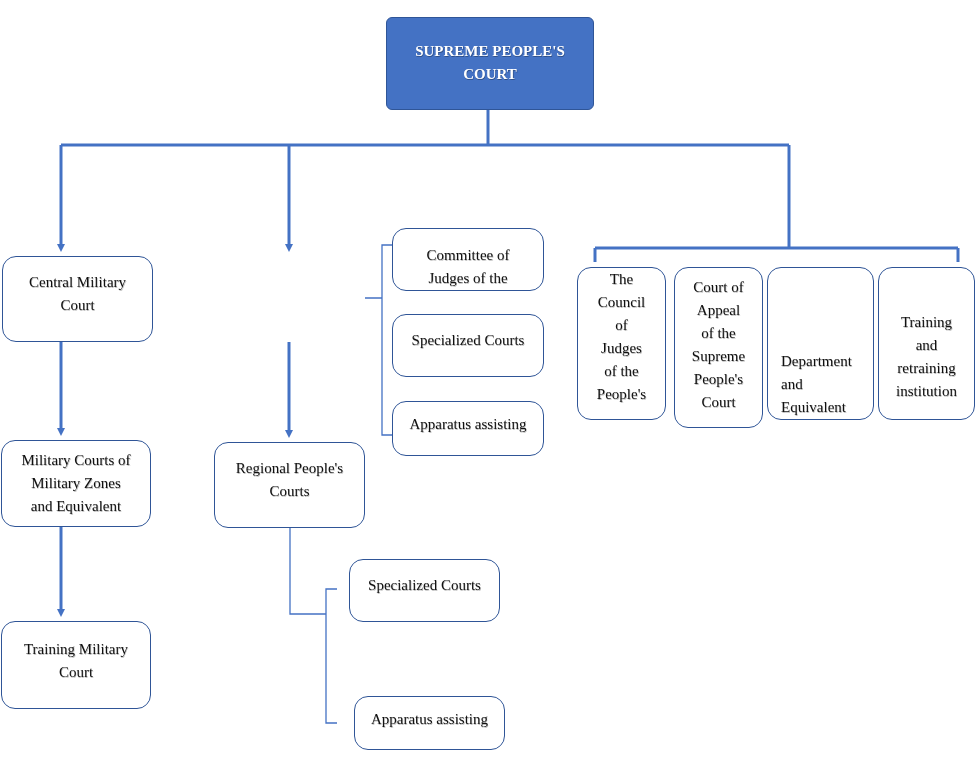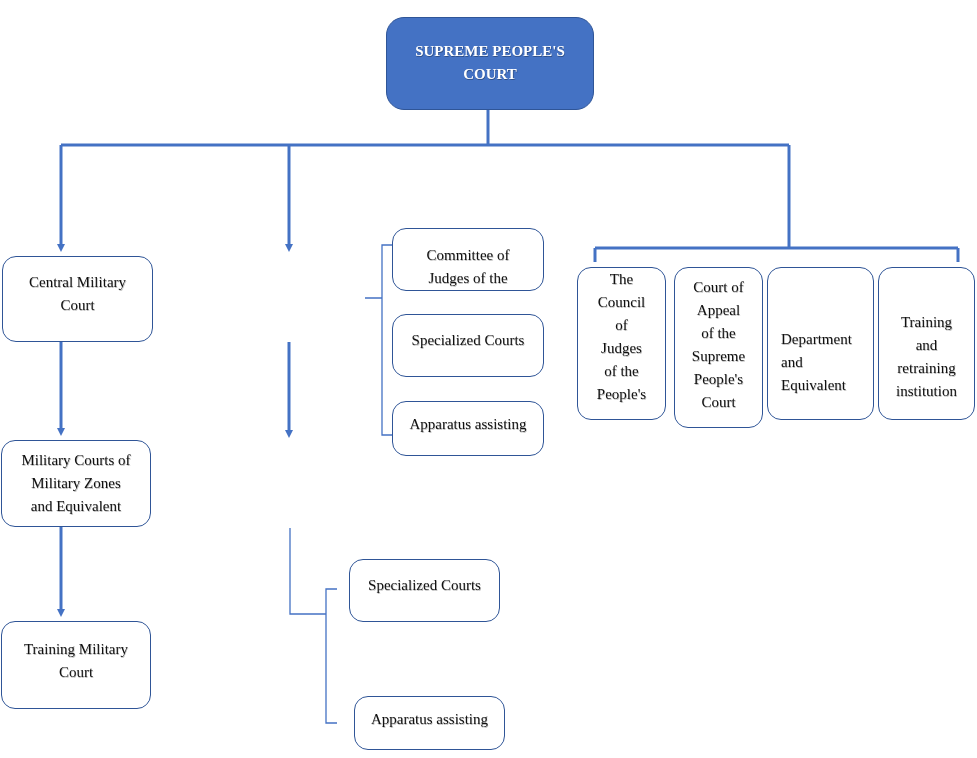--- a/index.html
+++ b/index.html
@@ -6,21 +6,21 @@
   body { width: 977px; height: 758px; position: relative; overflow: hidden;
          font-family: "Liberation Serif", "DejaVu Serif", serif; }
   #canvas { position: absolute; left: 0; top: 0; width: 977px; height: 758px; }
   svg.lines { position: absolute; left: 0; top: 0; width: 977px; height: 758px; pointer-events: none; }
   .node { position: absolute; box-sizing: border-box; border: 1.3px solid #2f5597;
           border-radius: 14px; background: #ffffff; color: #111;
           font-size: 15px; line-height: 23px; text-align: center;
           text-shadow: 0.6px 0.6px 0.6px rgba(0,0,0,0.25);
           display: flex; justify-content: center; padding: 0 6px; }
   .node span { display: block; white-space: pre-line; }
-  .root { background: #4472c4; border-color: #2f5597; border-radius: 18px; color: #fff;
+  .root { background: #4472c4; border-color: #2f5597; border-radius: 6px; color: #fff;
           font-weight: bold; font-size: 15px; line-height: 23px; text-shadow: 0.6px 0.6px 0.6px rgba(0,0,0,0.3); }
 </style>
 </head>
 <body>
 
 <div id="canvas">
 
   <svg class="lines" viewBox="0 0 977 758">
     <defs>
       <marker id="arrow" markerWidth="8" markerHeight="8" refX="4" refY="4" orient="auto" markerUnits="userSpaceOnUse">
@@ -74,20 +74,24 @@
     <span>Committee of
 Judges of the</span>
   </div>
   <div class="node" style="left:392px; top:314px; width:152px; height:63px; align-items:flex-start; padding-top:14px;">
     <span>Specialized Courts</span>
   </div>
   <div class="node" style="left:392px; top:401px; width:152px; height:55px; align-items:flex-start; padding-top:11px;">
     <span>Apparatus assisting</span>
   </div>
 
+  <div class="node" style="left:214px; top:442px; width:151px; height:86px; align-items:flex-start; padding-top:14px;">
+    <span>Regional People's
+Courts</span>
+  </div>
   <div class="node" style="left:349px; top:559px; width:151px; height:63px; align-items:flex-start; padding-top:14px;">
     <span>Specialized Courts</span>
   </div>
   <div class="node" style="left:354px; top:696px; width:151px; height:54px; align-items:flex-start; padding-top:11px;">
     <span>Apparatus assisting</span>
   </div>
 
   <div class="node" style="left:577px; top:267px; width:89px; height:153px; align-items:flex-start; ">
     <span>The
 Council
@@ -97,21 +101,21 @@
 People's</span>
   </div>
   <div class="node" style="left:674px; top:267px; width:89px; height:161px; align-items:flex-start; padding-top:8px;">
     <span>Court of
 Appeal
 of the
 Supreme
 People's
 Court</span>
   </div>
-  <div class="node" style="left:767px; top:267px; width:107px; height:153px; align-items:center; padding-top:37px; text-align:left; padding-left:13px; justify-content:flex-start;">
+  <div class="node" style="left:767px; top:267px; width:107px; height:153px; align-items:flex-end; padding-top:37px; text-align:left; padding-left:13px; justify-content:flex-start;">
     <span>Department
 and
 Equivalent</span>
   </div>
   <div class="node" style="left:878px; top:267px; width:97px; height:153px; align-items:center; padding-top:27px;">
     <span>Training
 and
 retraining
 institution</span>
   </div>

